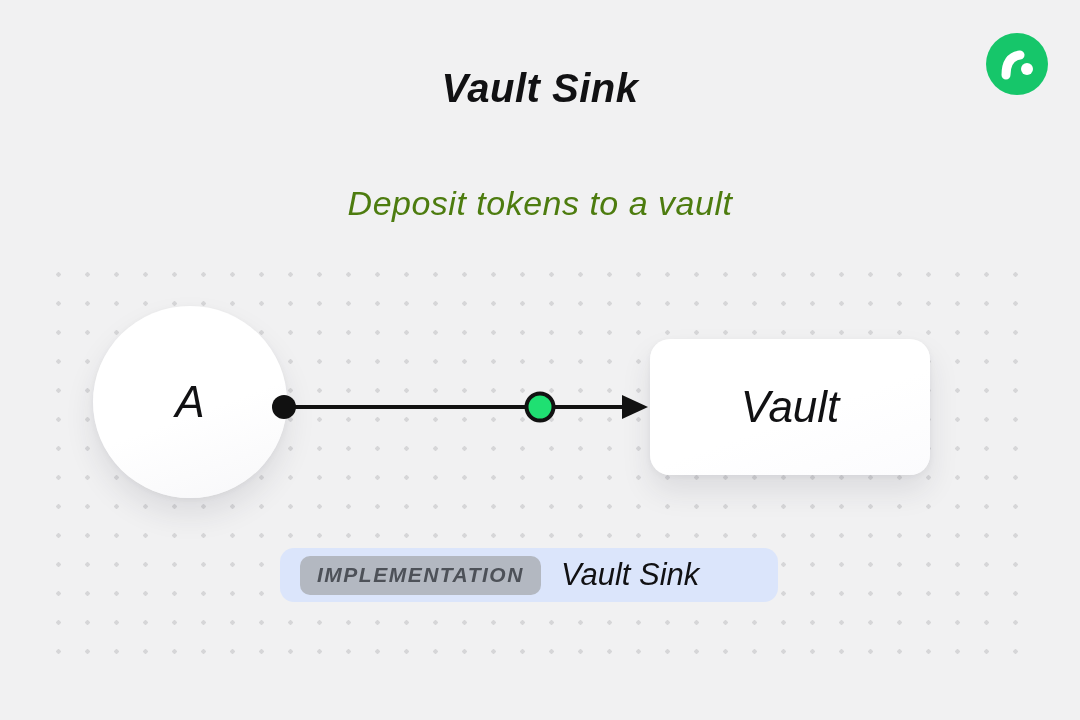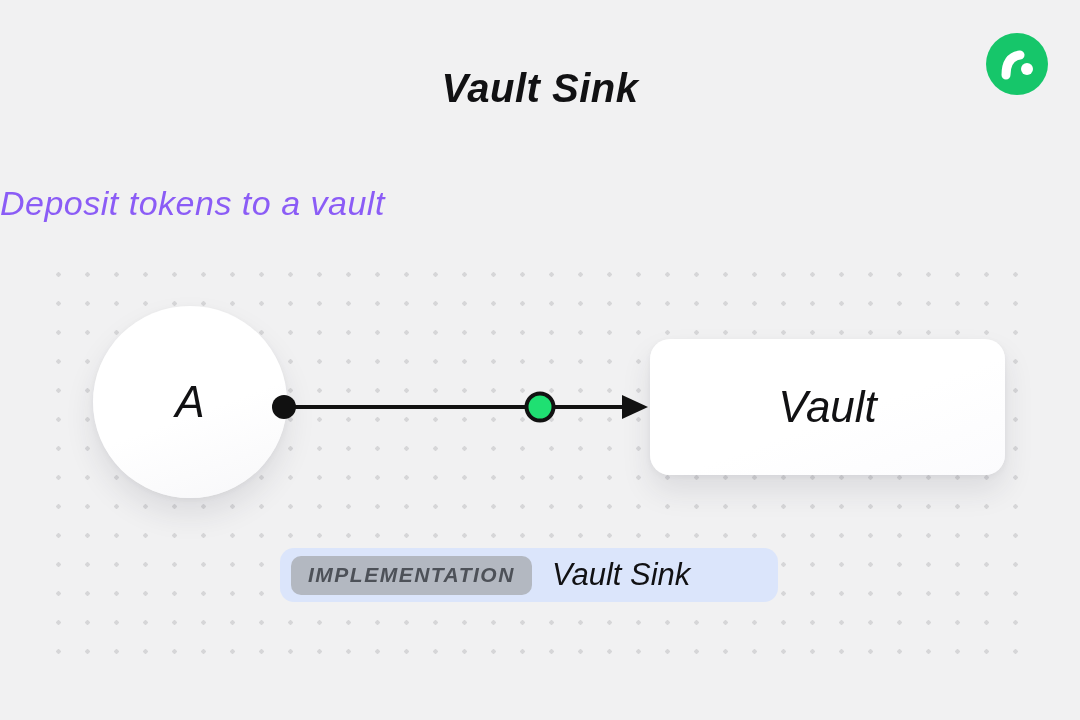--- a/index.html
+++ b/index.html
@@ -35,24 +35,24 @@
     font-size: 40px;
     font-weight: 700;
     color: #111113;
     letter-spacing: 0.5px;
   }
   .page-subtitle {
     position: absolute;
     top: 184px;
     left: 0;
     width: 100%;
-    text-align: left;
+    text-align: center;
     font-size: 34px;
     font-weight: 400;
-    color: #8b5cf6;
+    color: #4d7c0f;
     letter-spacing: 0.5px;
   }
   .brand-logo {
     position: absolute;
     top: 33px;
     left: 986px;
     width: 62px;
     height: 62px;
   }
   .node-circle {
@@ -70,21 +70,21 @@
   }
   .node-circle .node-label {
     font-size: 44px;
     font-weight: 400;
     color: #111113;
   }
   .node-rect {
     position: absolute;
     left: 650px;
     top: 339px;
-    width: 355px;
+    width: 280px;
     height: 136px;
     border-radius: 20px;
     background: linear-gradient(160deg, #ffffff 55%, #fbfbfd 100%);
     box-shadow: 0 16px 30px rgba(40, 40, 60, 0.10), 0 2px 6px rgba(40,40,60,0.05);
     display: flex;
     align-items: center;
     justify-content: center;
   }
   .node-rect .node-label {
     font-size: 44px;
@@ -101,21 +101,21 @@
   .impl-badge {
     position: absolute;
     left: 280px;
     top: 548px;
     height: 54px;
     width: 498px;
     background: #dbe5fb;
     border-radius: 14px;
     display: flex;
     align-items: center;
-    padding: 0 18px 0 11px;
+    padding: 0 18px 0 20px;
   }
   .impl-badge .impl-tag {
     background: #b3b8c1;
     color: #4d5158;
     border-radius: 10px;
     font-size: 21px;
     font-weight: 700;
     letter-spacing: 1.5px;
     padding: 7px 17px 8px 17px;
     white-space: nowrap;

